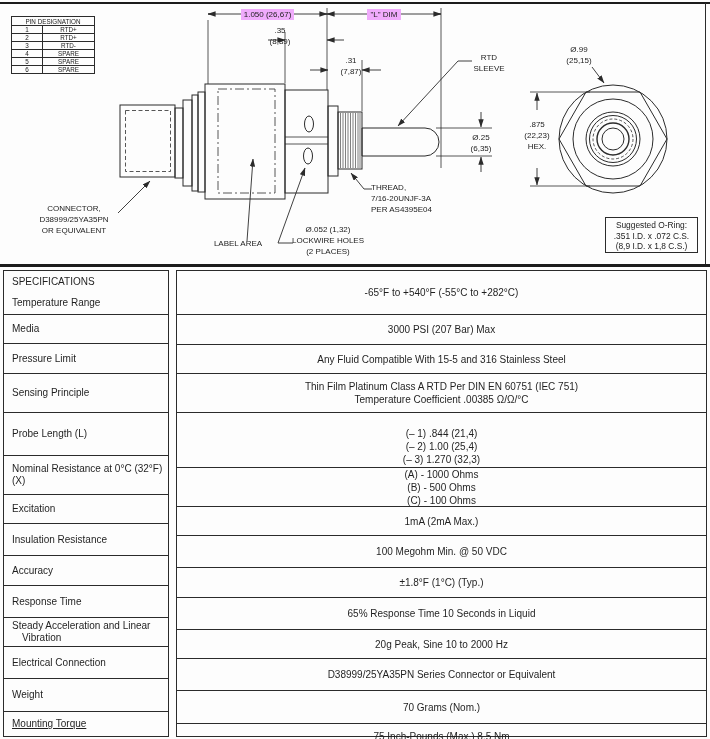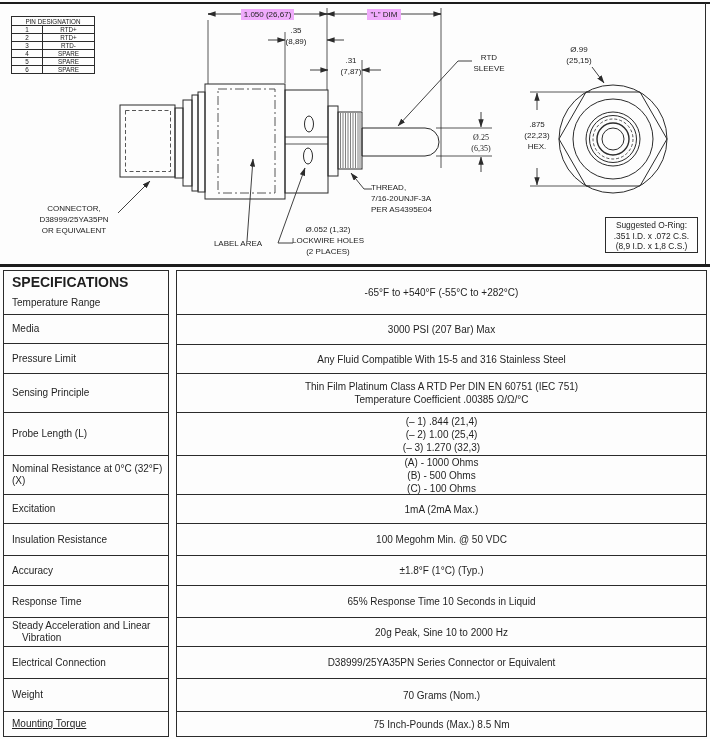--- a/index.html
+++ b/index.html
@@ -28,21 +28,21 @@
   #rborder{position:absolute;left:705px;top:3px;width:1px;height:261px;background:#2b2b2b;}
   
   .specbox{position:absolute;top:270px;height:467px;border:1px solid #2b2b2b;box-sizing:border-box;background:#fdfdfd;}
   #specleft{left:3px;width:166px;}
   #specright{left:176px;width:531px;}
   .sl,.sr{box-sizing:border-box;border-bottom:1px solid #2b2b2b;font-size:10px;color:#1f1f1f;}
   .sl{display:flex;align-items:center;padding-left:8px;line-height:12px;}
   .sr{display:flex;flex-direction:column;align-items:center;justify-content:center;text-align:center;line-height:13px;}
   .sl:last-child,.sr:last-child{border-bottom:none;}
   .sl.first{display:block;padding-top:5px;}
-  .sl.first .ttl{font-weight:bold;font-size:14px;margin-bottom:9px;}
+  .sl.first .ttl{font-weight:normal;font-size:10px;margin-bottom:9px;}
   .ind{padding-left:10px;}
 </style>
 </head>
 <body>
 
 <div id="page">
 
   <div class="hrule" style="top:2px;height:2px;"></div>
   <div id="rborder"></div>
 
@@ -146,29 +146,29 @@
         <div class="c2">SPARE</div>
       </div>
       <div class="prow">
         <div class="c1">6</div>
         <div class="c2">SPARE</div>
       </div>
     </div>
 
     <div class="dlabel" style="left:208px;top:9px;width:119px;"><span class="wbg">1.050 (26,67)</span></div>
     <div class="dlabel" style="left:327px;top:9px;width:114px;"><span class="wbg">"L" DIM</span></div>
-    <div class="dlabel" style="left:284px;top:25px;width:24px;">
+    <div class="dlabel" style="left:268px;top:25px;width:24px;">
       <div>.35</div>
         <div>(8,89)</div>
     </div>
     <div class="dlabel" style="left:329px;top:55px;width:44px;">
       <div>.31</div>
         <div>(7,87)</div>
     </div>
-    <div class="dlabel" style="left:458px;top:132px;width:46px;font-family:Liberation Serif, serif;">
+    <div class="dlabel" style="left:458px;top:132px;width:46px;">
       <div>Ø.25</div>
         <div>(6,35)</div>
     </div>
     <div class="dlabel" style="left:556px;top:44px;width:46px;">
       <div>Ø.99</div>
         <div>(25,15)</div>
     </div>
     <div class="dlabel" style="left:515px;top:119px;width:44px;">
       <div>.875</div>
         <div>(22,23)</div>
@@ -263,21 +263,21 @@
     <div class="sr" style="height:30px;">
         <div>3000 PSI (207 Bar) Max</div>
       </div>
     <div class="sr" style="height:29px;">
         <div>Any Fluid Compatible With 15-5 and 316 Stainless Steel</div>
       </div>
     <div class="sr" style="height:39px;">
       <div>Thin Film Platinum Class A RTD Per DIN EN 60751 (IEC 751)</div>
         <div>Temperature Coefficient .00385 Ω/Ω/°C</div>
     </div>
-    <div class="sr" style="height:43px;">
+    <div class="sr" style="height:43px;margin-top:12px;">
       <div>(– 1) .844 (21,4)</div>
         <div>(– 2) 1.00 (25,4)</div>
         <div>(– 3) 1.270 (32,3)</div>
     </div>
     <div class="sr" style="height:39px;">
       <div>(A) - 1000 Ohms</div>
         <div>(B) - 500 Ohms</div>
         <div>(C) - 100 Ohms</div>
     </div>
     <div class="sr" style="height:29px;">

